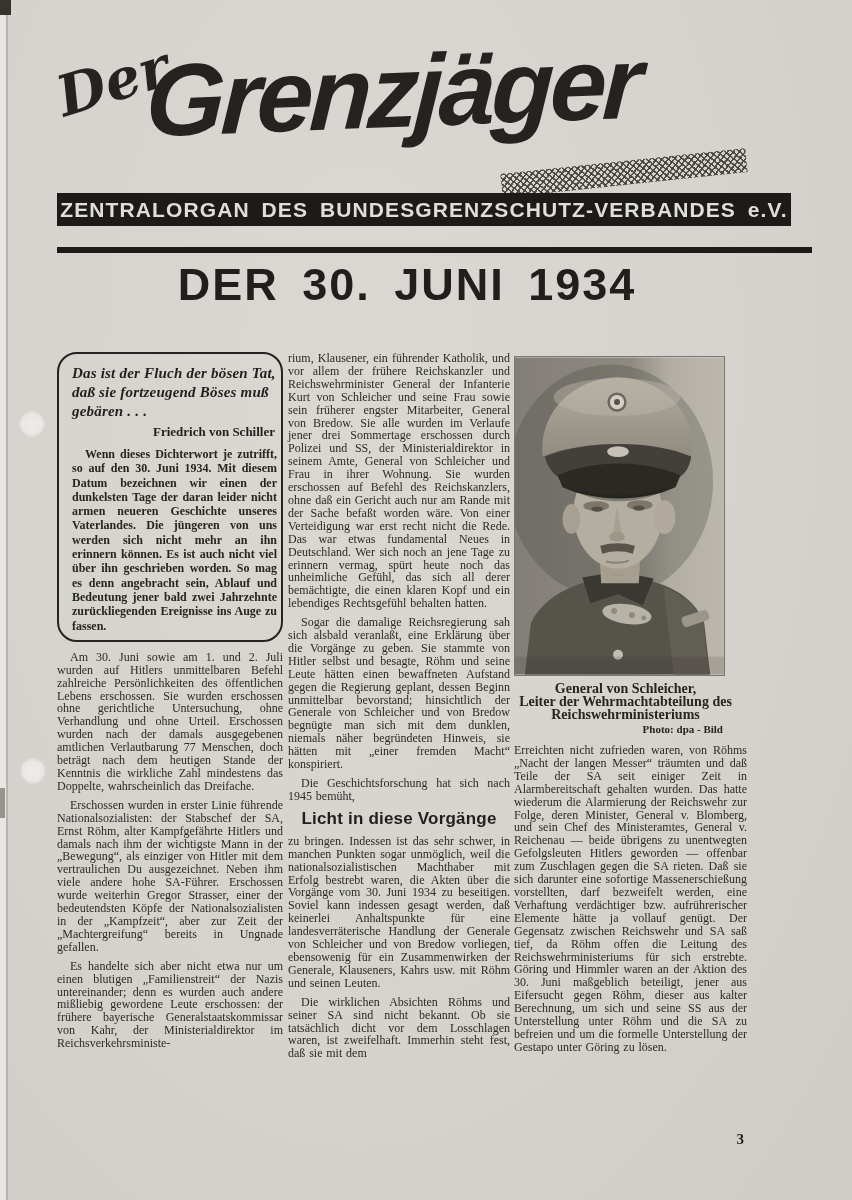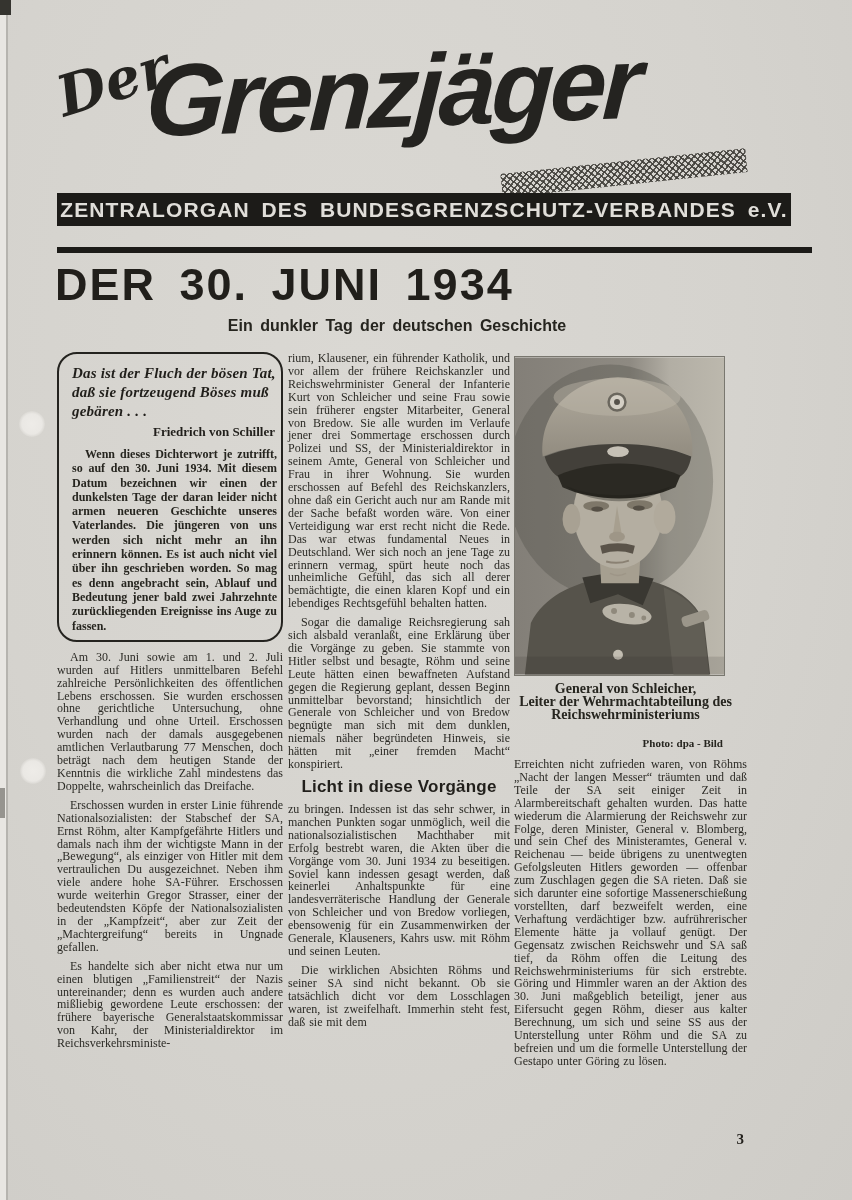--- a/index.html
+++ b/index.html
@@ -32,21 +32,21 @@
     font-size:21px;letter-spacing:1.1px;word-spacing:5px;white-space:nowrap;}
   .issue-row{position:absolute;left:57px;top:228px;width:752px;height:17px;
     font-family:"Liberation Sans",sans-serif;font-size:13px;color:#29281f;}
   .issue-left{position:absolute;left:3px;top:0;}
   .issue-center{position:absolute;left:0;width:100%;text-align:center;top:0;}
   .issue-right{position:absolute;right:0;top:1px;font-size:12.5px;}
   .issue-right .num{margin-left:14px;}
   .thick-rule{position:absolute;left:57px;top:247px;width:755px;height:6px;background:#1c1b18;}
 
   
-  .headline{position:absolute;left:55px;top:259px;width:680px;text-align:left;
+  .headline{position:absolute;left:67px;top:259px;width:680px;text-align:center;
     font-family:"Liberation Sans",sans-serif;font-weight:bold;font-size:45px;
     letter-spacing:2px;word-spacing:9px;color:#211f1b;white-space:nowrap;}
   .subheadline{position:absolute;left:57px;top:317px;width:680px;text-align:center;
     font-family:"Liberation Sans",sans-serif;font-weight:bold;font-size:16px;word-spacing:3px;color:#26251f;}
 
   
   .col{position:absolute;top:352px;}
   .col1{left:57px;width:226px;}
   .col2{left:288px;width:222px;}
   .col3{left:514px;width:233px;top:356px;}
@@ -62,21 +62,21 @@
   .quote-text{font-style:italic;font-weight:bold;font-size:15px;line-height:19px;letter-spacing:0.2px;color:#211f1b;}
   .quote-attrib{font-weight:bold;font-size:13px;text-align:right;margin:3px 2px 7px 0;color:#211f1b;}
   .quote-body{font-weight:bold;font-size:12px;line-height:14.3px;text-align:justify;
     text-indent:13px;word-spacing:0.4px;color:#26251f;}
 
   
   .photo{margin:0 0 6px 0;width:211px;height:320px;border:1px solid #79776f;box-sizing:border-box;}
   .photo svg{display:block;width:100%;height:100%;}
   .photo-caption{font-size:14px;font-weight:bold;line-height:13px;text-align:center;
     white-space:pre-line;margin:3px 10px 2px 0;color:#26251f;}
-  .photo-credit{font-size:11px;font-weight:bold;text-align:right;padding-right:24px;margin:16px 0 9px;color:#26251f;}
+  .photo-credit{font-size:11px;font-weight:bold;text-align:right;padding-right:24px;margin:2px 0 9px;color:#26251f;}
 
   .page-number{position:absolute;left:514px;top:1131px;width:230px;text-align:right;
     font-weight:bold;font-size:15px;color:#211f1b;}
 </style>
 </head>
 <body>
 
 <div class="paper">
   <div class="edge-strip"></div>
   <div class="edge-line"></div>
@@ -88,36 +88,36 @@
   <div class="masthead-der">Der</div>
   <div class="masthead-title">Grenzjäger</div>
   <div class="masthead-underline"></div>
 
   <div class="banner">
     <span class="banner-text">ZENTRALORGAN DES BUNDESGRENZSCHUTZ-VERBANDES e.V.</span>
   </div>
   <div class="thick-rule"></div>
 
   <div class="headline">DER 30. JUNI 1934</div>
-  <div class="subheadline">Ein dunkler Tag der deutschen Geschichte</div>
 
   <div class="col col1">
     <div class="quote-box">
       <div class="quote-text">Das ist der Fluch der bösen Tat, daß sie fortzeugend Böses muß gebären . . .</div>
       <div class="quote-attrib">Friedrich von Schiller</div>
       <div class="quote-body">Wenn dieses Dichterwort je zutrifft, so auf den 30. Juni 1934. Mit diesem Datum bezeichnen wir einen der dunkelsten Tage der daran leider nicht armen neueren Geschichte unseres Vaterlandes. Die jüngeren von uns werden sich nicht mehr an ihn erinnern können. Es ist auch nicht viel über ihn geschrieben worden. So mag es denn angebracht sein, Ablauf und Bedeutung jener bald zwei Jahrzehnte zurückliegenden Ereignisse ins Auge zu fassen.</div>
     </div>
     <p class="indent">Am 30. Juni sowie am 1. und 2. Juli wurden auf Hitlers unmittelbaren Befehl zahlreiche Persönlichkeiten des öffentlichen Lebens erschossen. Sie wurden erschossen ohne gerichtliche Untersuchung, ohne Verhandlung und ohne Urteil. Erschossen wurden nach der damals ausgegebenen amtlichen Verlautbarung 77 Menschen, doch beträgt nach dem heutigen Stande der Kenntnis die wirkliche Zahl mindestens das Doppelte, wahrscheinlich das Dreifache.</p>
     <p class="indent">Erschossen wurden in erster Linie führende Nationalsozialisten: der Stabschef der SA, Ernst Röhm, alter Kampfgefährte Hitlers und damals nach ihm der wichtigste Mann in der „Bewegung“, als einziger von Hitler mit dem vertraulichen Du ausgezeichnet. Neben ihm viele andere hohe SA-Führer. Erschossen wurde weiterhin Gregor Strasser, einer der bedeutendsten Köpfe der Nationalsozialisten in der „Kampfzeit“, aber zur Zeit der „Machtergreifung“ bereits in Ungnade gefallen.</p>
     <p class="indent">Es handelte sich aber nicht etwa nur um einen blutigen „Familienstreit“ der Nazis untereinander; denn es wurden auch andere mißliebig gewordene Leute erschossen: der frühere bayerische Generalstaatskommissar von Kahr, der Ministerialdirektor im Reichsverkehrsministe-</p>
   </div>
 
   <div class="col col2">
     <p>rium, Klausener, ein führender Katholik, und vor allem der frühere Reichskanzler und Reichswehrminister General der Infanterie Kurt von Schleicher und seine Frau sowie sein früherer engster Mitarbeiter, General von Bredow. Sie alle wurden im Verlaufe jener drei Sommertage erschossen durch Polizei und SS, der Ministerialdirektor in seinem Amte, General von Schleicher und Frau in ihrer Wohnung. Sie wurden erschossen auf Befehl des Reichskanzlers, ohne daß ein Gericht auch nur am Rande mit der Sache befaßt worden wäre. Von einer Verteidigung war erst recht nicht die Rede. Das war etwas fundamental Neues in Deutschland. Wer sich noch an jene Tage zu erinnern vermag, spürt heute noch das unheimliche Gefühl, das sich all derer bemächtigte, die einen klaren Kopf und ein lebendiges Rechtsgefühl behalten hatten.</p>
     <p class="indent">Sogar die damalige Reichsregierung sah sich alsbald veranlaßt, eine Erklärung über die Vorgänge zu geben. Sie stammte von Hitler selbst und besagte, Röhm und seine Leute hätten einen bewaffneten Aufstand gegen die Regierung geplant, dessen Beginn unmittelbar bevorstand; hinsichtlich der Generale von Schleicher und von Bredow begnügte man sich mit dem dunklen, niemals näher begründeten Hinweis, sie hätten mit „einer fremden Macht“ konspiriert.</p>
+    <p class="indent">Die Geschichtsforschung hat sich nach 1945 bemüht,</p>
     <div class="subhead-2">Licht in diese Vorgänge</div>
     <p>zu bringen. Indessen ist das sehr schwer, in manchen Punkten sogar unmöglich, weil die nationalsozialistischen Machthaber mit Erfolg bestrebt waren, die Akten über die Vorgänge vom 30. Juni 1934 zu beseitigen. Soviel kann indessen gesagt werden, daß keinerlei Anhaltspunkte für eine landesverräterische Handlung der Generale von Schleicher und von Bredow vorliegen, ebensowenig für ein Zusammenwirken der Generale, Klauseners, Kahrs usw. mit Röhm und seinen Leuten.</p>
     <p class="indent">Die wirklichen Absichten Röhms und seiner SA sind nicht bekannt. Ob sie tatsächlich dicht vor dem Losschlagen waren, ist zweifelhaft. Immerhin steht fest, daß sie mit dem</p>
   </div>
 
   <div class="col col3">
     <figure class="photo">
       <svg viewBox="0 0 211 320" xmlns="http://www.w3.org/2000/svg">
         <defs>
           <linearGradient id="bg" x1="0" y1="0" x2="1" y2="0">

